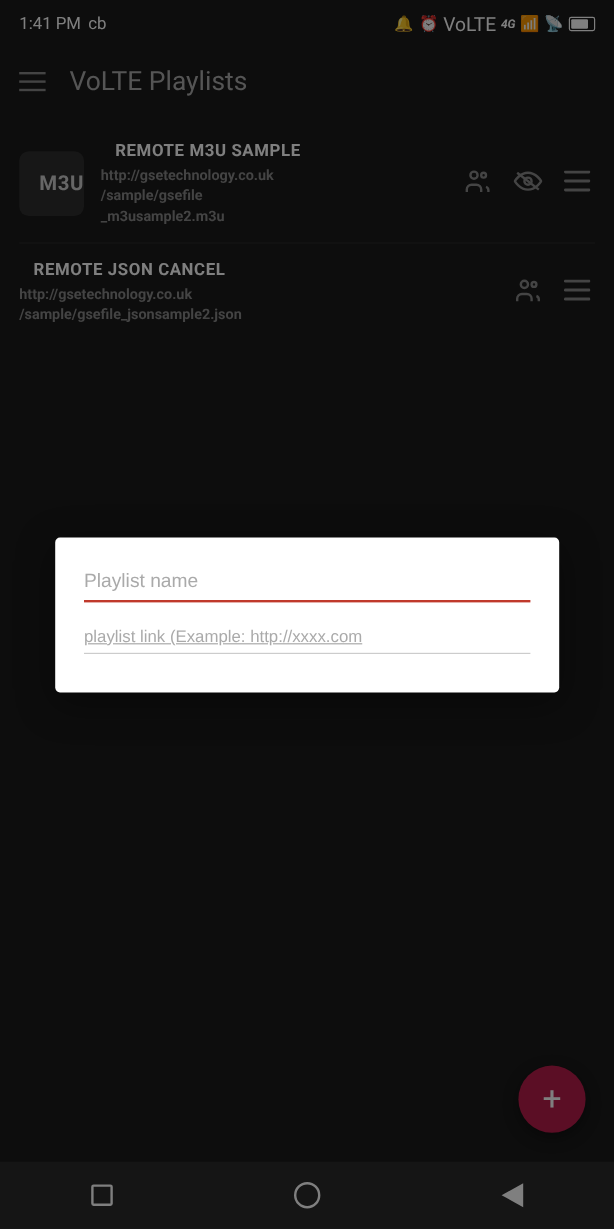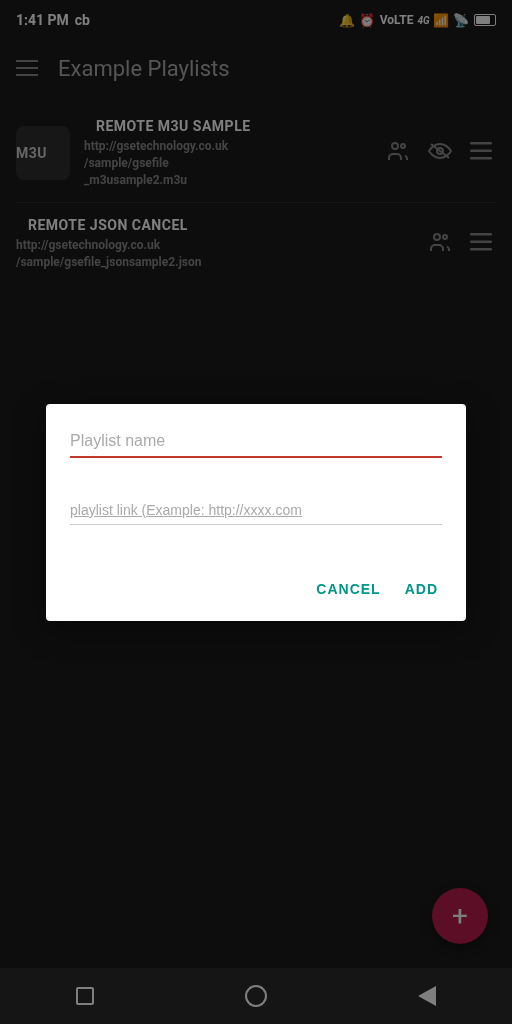--- a/index.html
+++ b/index.html
@@ -21,21 +21,21 @@
       height: 40px;
       padding: 0 16px;
       background: #1a1a1a;
     }
     .status-left {
       display: flex;
       align-items: center;
       gap: 6px;
       color: #fff;
       font-size: 14px;
-      font-weight: 700;
+      font-weight: 400;
     }
     .status-right {
       display: flex;
       align-items: center;
       gap: 4px;
       color: #fff;
       font-size: 11px;
     }
     .status-icon {
       color: #fff;
@@ -78,23 +78,23 @@
       padding: 14px 16px;
       gap: 14px;
     }
     .playlist-badge {
       width: 54px;
       height: 54px;
       background: #2e2e2e;
       border-radius: 8px;
       display: flex;
       align-items: center;
-      justify-content: flex-start;
+      justify-content: flex-end;
       color: #ccc;
-      font-size: 14px;
+      font-size: 17px;
       font-weight: bold;
       letter-spacing: 0.5px;
       flex-shrink: 0;
     }
     .playlist-info {
       flex: 1;
     }
     .playlist-name {
       color: #fff;
       font-size: 14px;
@@ -144,21 +144,21 @@
 
     
     .dialog {
       background: #fff;
       border-radius: 4px;
       width: 420px;
       padding: 24px 24px 16px 24px;
       box-shadow: 0 8px 32px rgba(0,0,0,0.4);
     }
     .dialog-input-group {
-      margin-bottom: 40px;
+      margin-bottom: 16px;
     }
     .dialog-input {
       width: 100%;
       border: none;
       border-bottom: 2px solid #c0392b;
       outline: none;
       font-size: 16px;
       color: #333;
       padding: 4px 0 6px 0;
       background: transparent;
@@ -262,37 +262,37 @@
 <body>
 
 <div class="status-bar">
   <div class="status-left">
     <span>1:41 PM</span>
     <span>cb</span>
   </div>
   <div class="status-right">
     <span class="status-icon">🔔</span>
     <span class="status-icon">⏰</span>
-    <span class="status-icon" style="font-size:12px;font-weight:bold;color:#fff;">VoLTE</span>
+    <span class="status-icon" style="font-size:16px;font-weight:normal;color:#fff;">VoLTE</span>
     <span class="status-icon" style="font-size:10px;font-weight:bold;font-style:italic;">4G</span>
     <span class="status-icon">📶</span>
     <span class="status-icon">📡</span>
     <span class="status-icon" style="border:1.5px solid #fff;width:22px;height:12px;display:inline-flex;align-items:center;padding:1px;border-radius:2px;font-size:8px;gap:1px;">
       <span style="background:#fff;height:100%;width:80%;border-radius:1px;display:block;"></span>
     </span>
   </div>
 </div>
 
 <div class="top-bar">
   <div class="hamburger">
     <span></span>
     <span></span>
     <span></span>
   </div>
-  <span class="page-title">Example Playlists</span>
+  <span class="page-title">VoLTE Playlists</span>
 </div>
 
 <div class="playlist-list">
 
   <div class="playlist-item">
     <div class="playlist-badge">
       <span>M3U</span>
     </div>
     <div class="playlist-info">
       <div class="playlist-name">REMOTE M3U SAMPLE</div>
@@ -362,18 +362,14 @@
 </div>
 
 <div class="overlay">
   <div class="dialog">
     <div class="dialog-input-group">
       <input class="dialog-input" type="text" placeholder="Playlist name" style="">
     </div>
     <div class="dialog-input-group">
       <input class="dialog-input-link" type="text" placeholder="playlist link (Example: http://xxxx.com" style="">
     </div>
-    <div class="dialog-buttons">
-      <button class="dialog-btn btn-cancel">CANCEL</button>
-      <button class="dialog-btn btn-add">ADD</button>
-    </div>
   </div>
 </div>
 
 </body></html>

